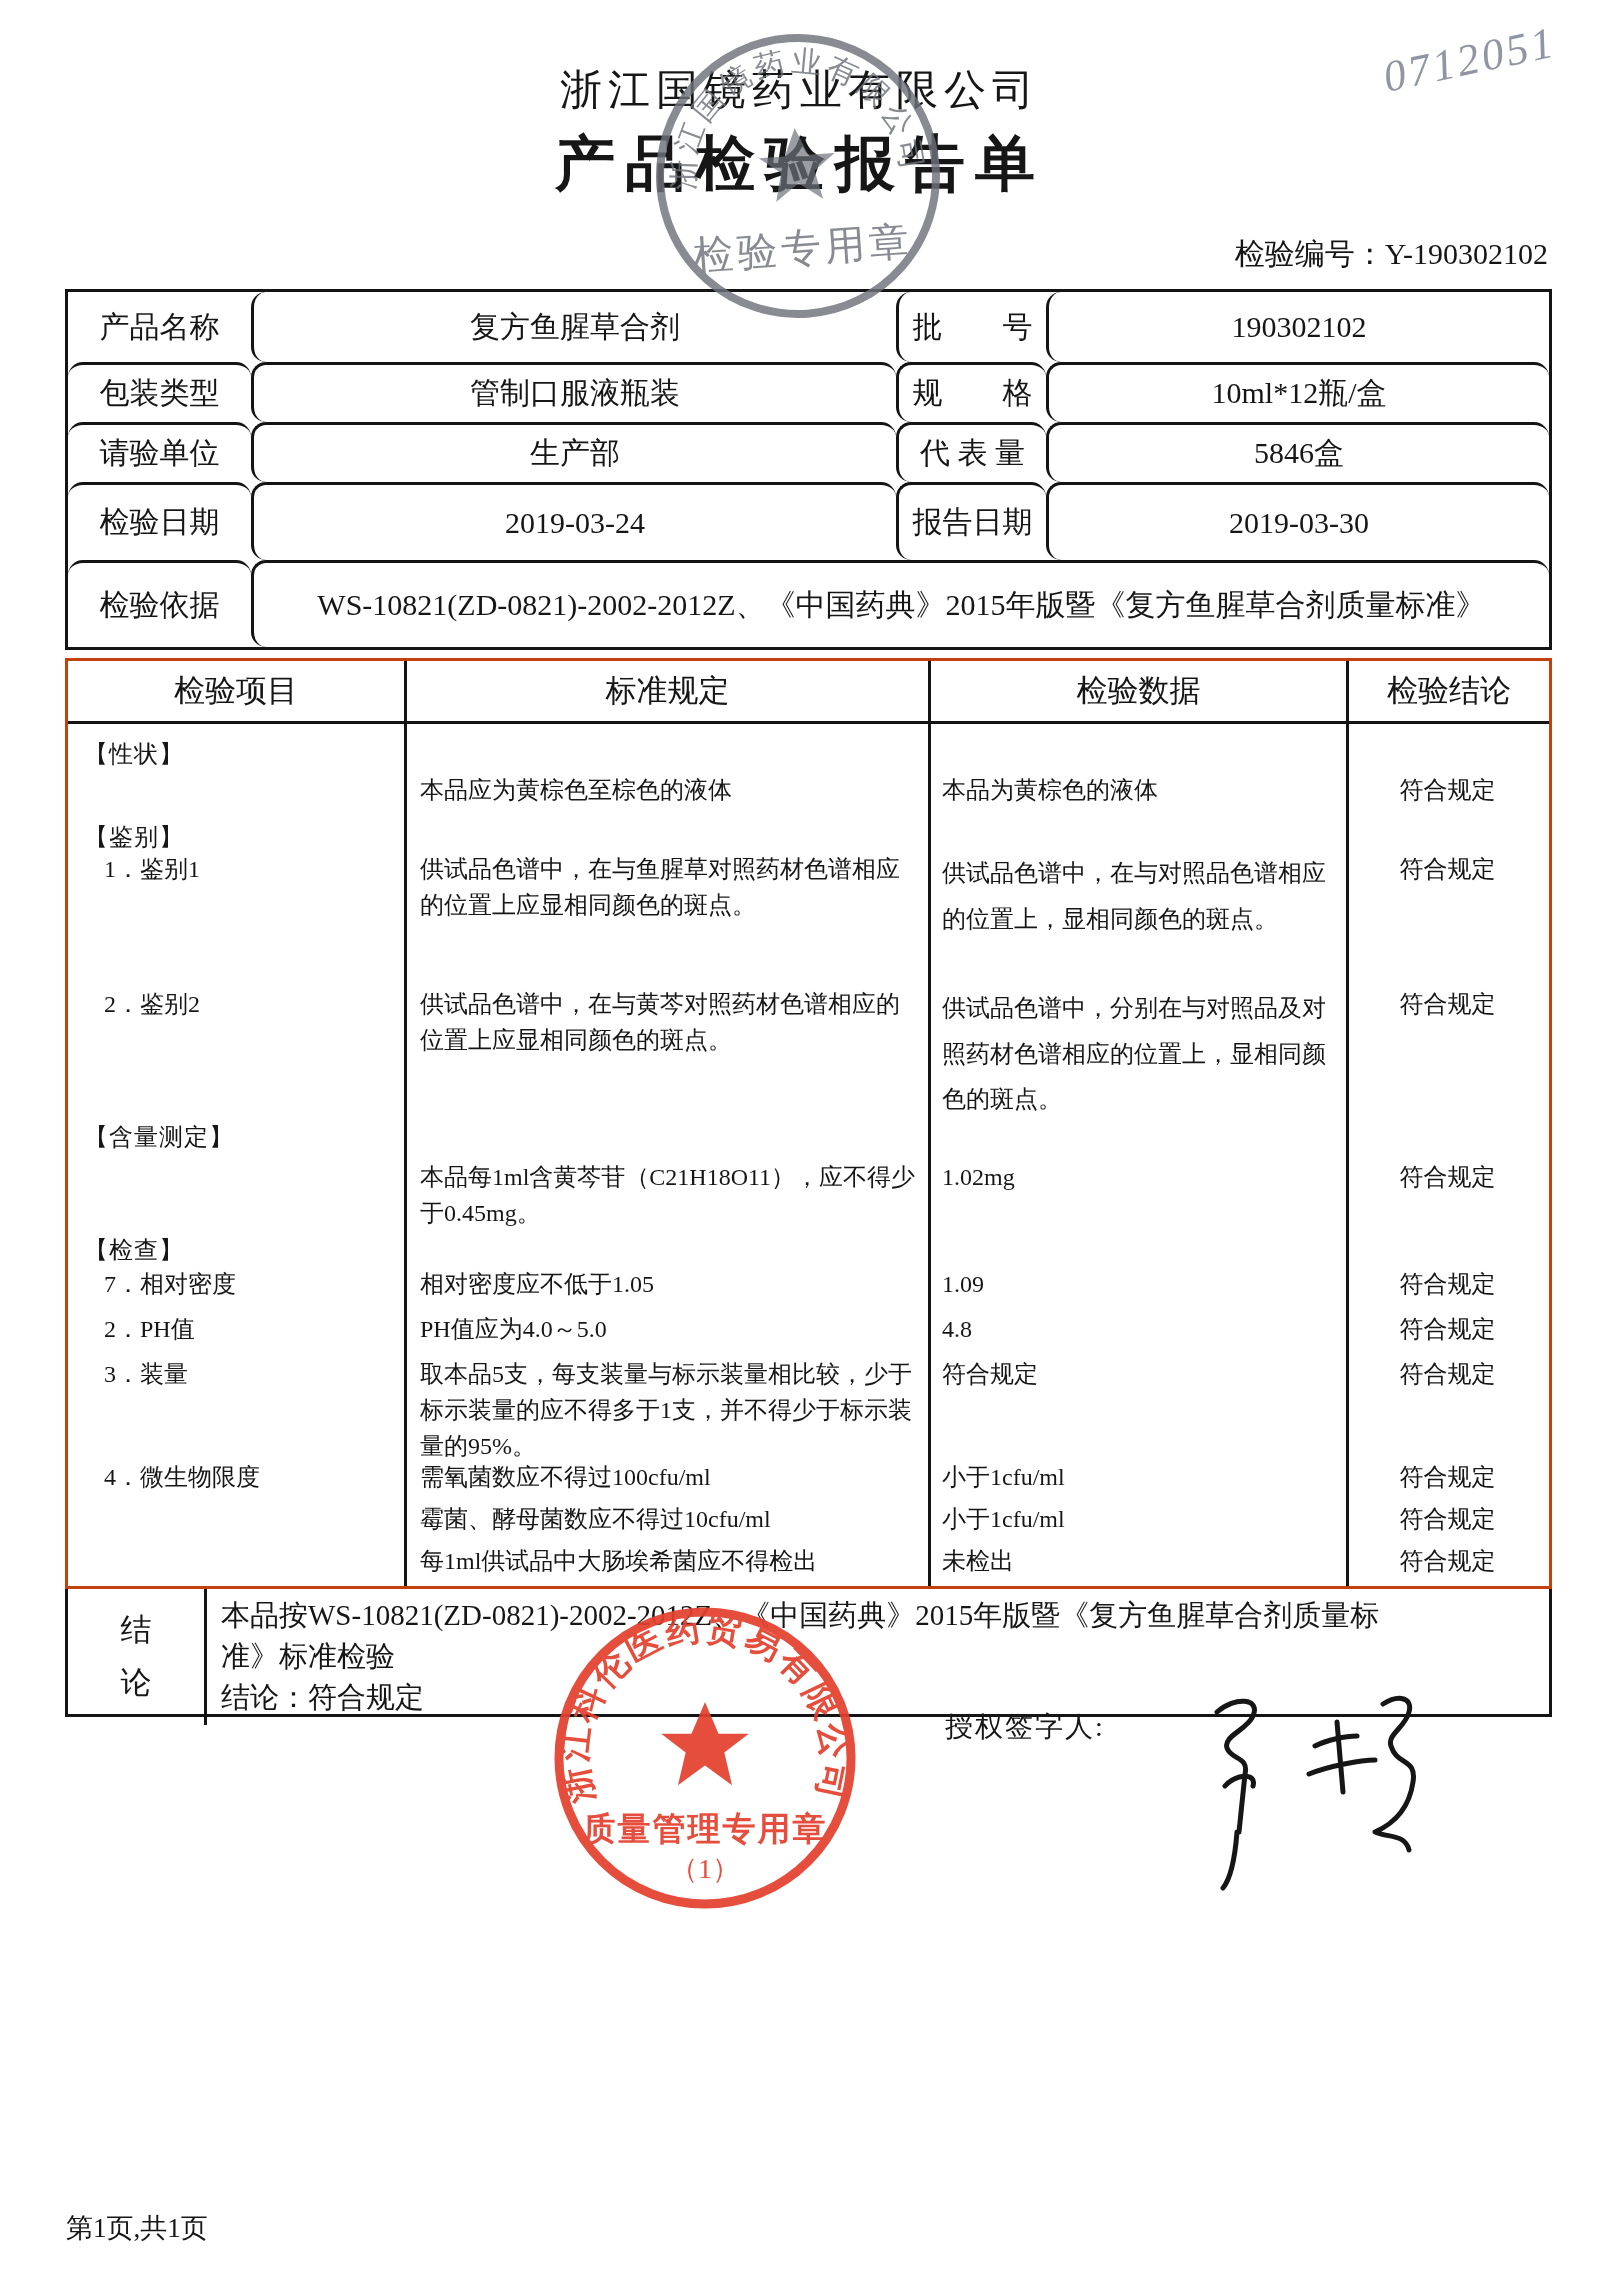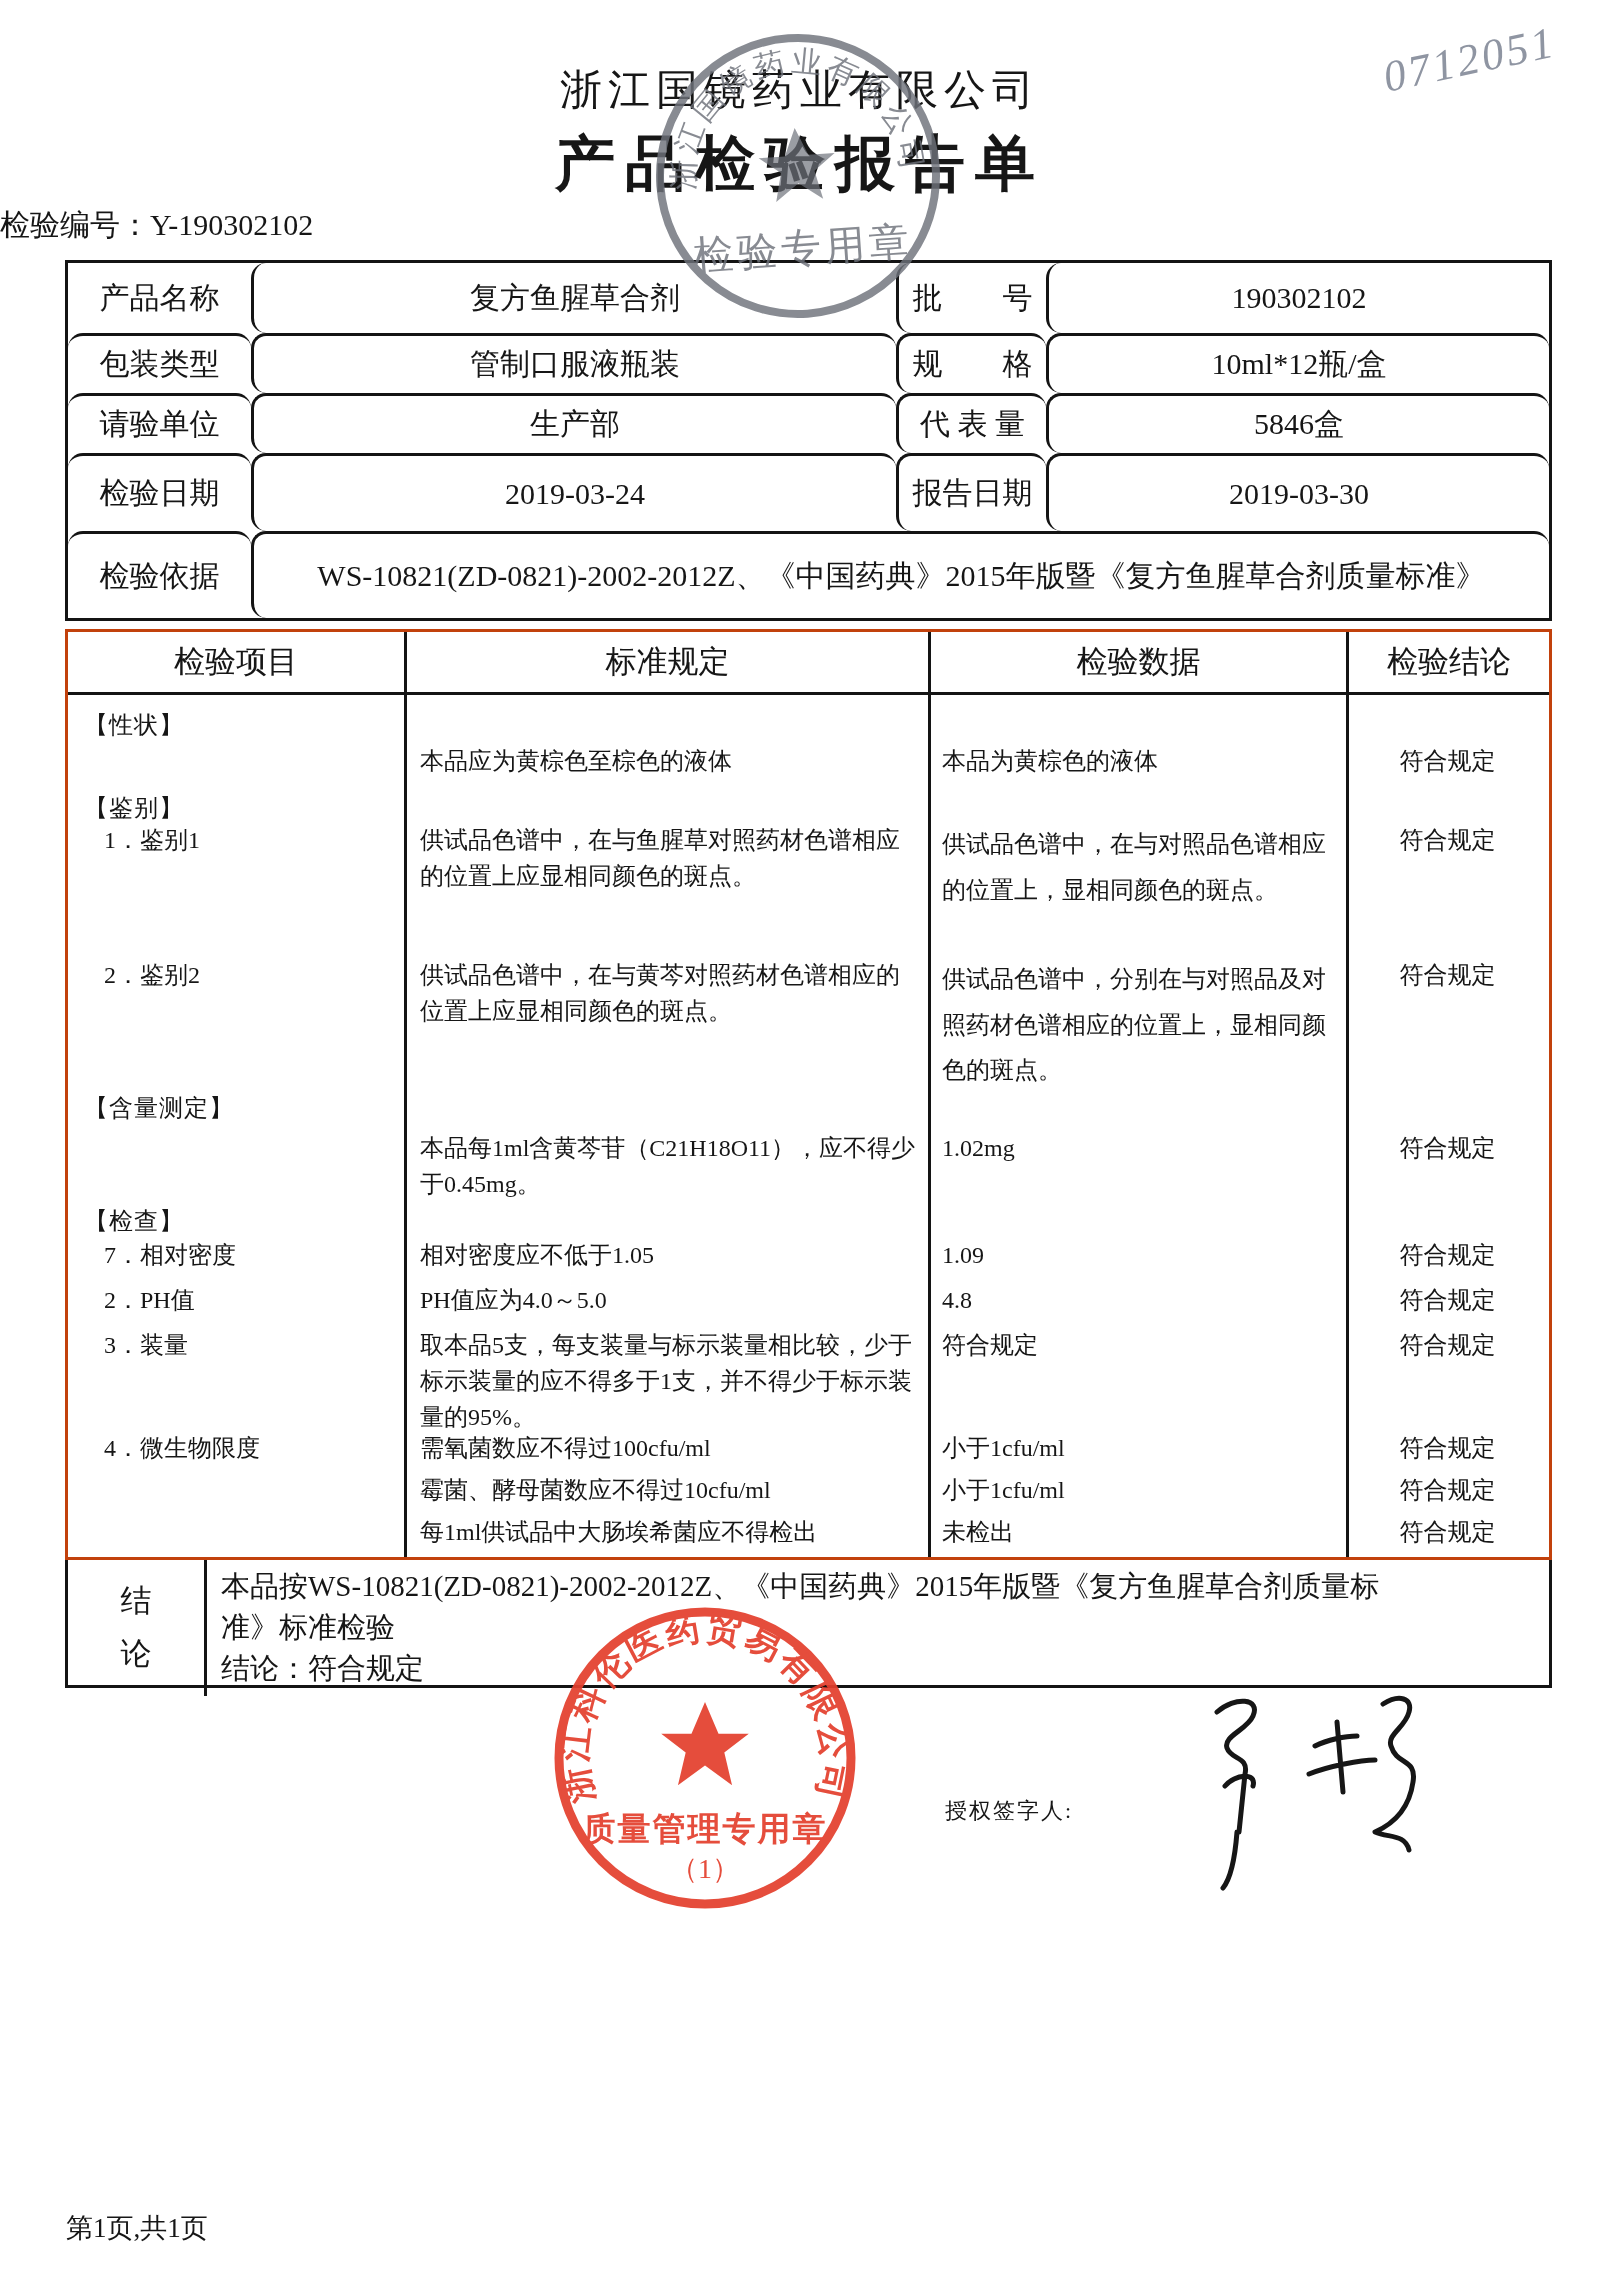--- a/index.html
+++ b/index.html
@@ -9,21 +9,21 @@
     margin:0 auto;
     background:#ffffff;
     font-family:"Liberation Serif","DejaVu Serif",serif;
     color:#161616;
     overflow:hidden;
   }
   
   .header{padding-top:62px;text-align:center;}
   .company{font-size:42px;letter-spacing:6px;}
   .doc-title{font-size:60px;font-weight:bold;letter-spacing:10px;margin-top:6px;}
-  .report-no{margin-top:0;padding-right:52px;text-align:left;font-size:30px;}
+  .report-no{margin-top:29px;padding-right:52px;text-align:right;font-size:30px;}
   
   .hand-note{
     position:absolute;top:34px;left:1382px;
     font-size:44px;font-style:italic;color:#8f95a2;
     transform:rotate(-12deg);letter-spacing:3px;
   }
   
   .itable{
     margin:14px auto 0 65px;width:1487px;box-sizing:border-box;
     border:3px solid #141414;
@@ -65,21 +65,21 @@
   }
   .concl-label{
     display:flex;align-items:center;justify-content:center;
     font-size:31px;white-space:pre-line;text-align:center;line-height:1.7;
     border-right:3px solid #141414;
   }
   .concl-text{font-size:29px;line-height:1.42;white-space:pre-line;padding:6px 14px;}
   
   .top-stamp{position:absolute;top:26px;left:648px;width:300px;height:300px;opacity:.82;transform:rotate(-4deg);}
   .red-stamp{position:absolute;top:1598px;left:545px;width:320px;height:320px;opacity:.93;}
-  .auth{position:absolute;top:1796px;left:945px;font-size:22px;letter-spacing:2px;}
+  .auth{position:absolute;top:1708px;left:945px;font-size:28px;letter-spacing:2px;}
   .sig{position:absolute;top:1682px;left:1165px;width:270px;height:240px;}
   .footer{position:absolute;top:2210px;left:66px;font-size:27px;}
 </style>
 </head>
 <body>
 
 <div class="page">
 
   <div class="hand-note">0712051</div>
 

